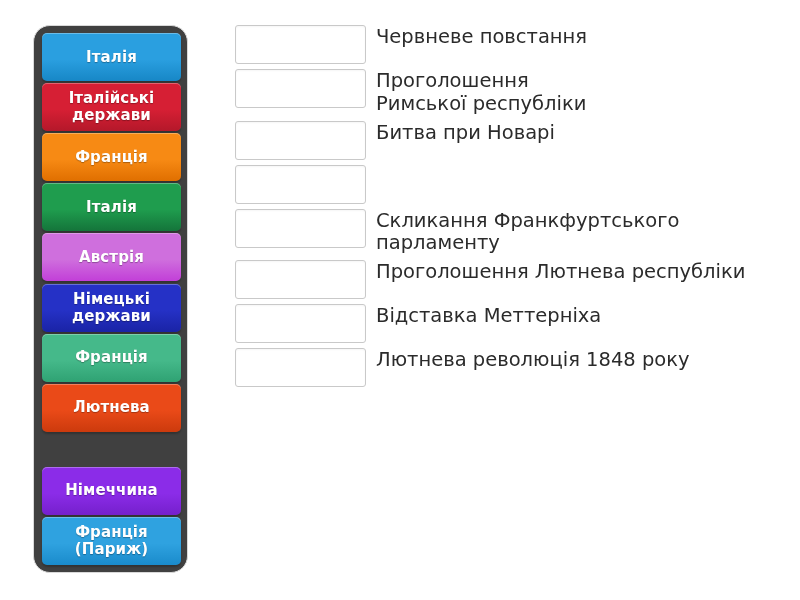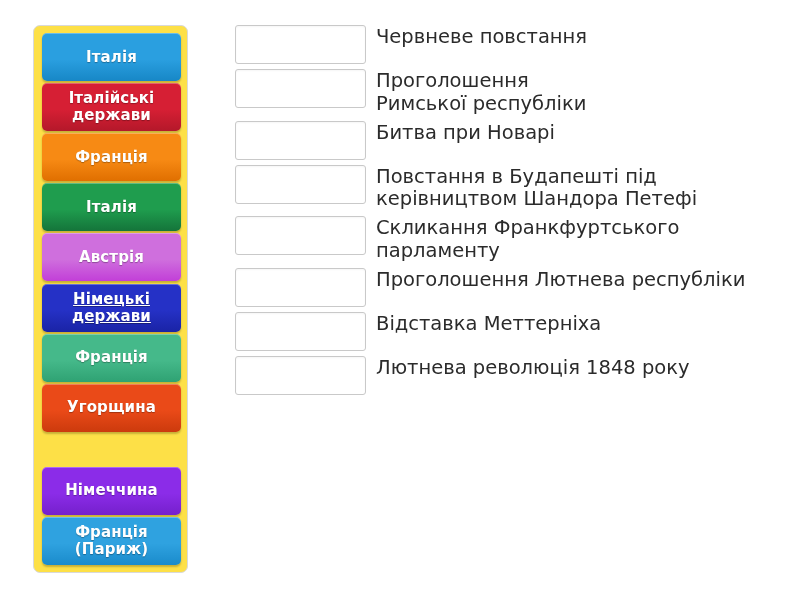--- a/index.html
+++ b/index.html
@@ -22,22 +22,22 @@
 
   
   #tiles-panel {
     position: absolute;
     left: 33px;
     top: 25px;
     width: 155px;
     height: 548px;
     box-sizing: border-box;
     border: 1px solid #d9d9d9;
-    border-radius: 7px;
-    background: #fde047;
+    border-radius: 17px;
+    background: #404040;
     padding: 7px 8px;
     display: flex;
     flex-direction: column;
     justify-content: space-between;
   }
 
   .tile {
     position: relative;
     box-sizing: border-box;
     width: 139px;
@@ -113,29 +113,29 @@
       </div>
       <div class="tile" style="background: linear-gradient(rgb(247, 138, 20) 0%, rgb(247, 138, 20) 55%, rgb(224, 111, 0) 100%);">
         <span class="tile-text">Франція</span>
       </div>
       <div class="tile" style="background: linear-gradient(rgb(31, 157, 78) 0%, rgb(31, 157, 78) 55%, rgb(20, 116, 58) 100%);">
         <span class="tile-text">Італія</span>
       </div>
       <div class="tile" style="background: linear-gradient(rgb(207, 111, 221) 0%, rgb(207, 111, 221) 55%, rgb(194, 63, 216) 100%);">
         <span class="tile-text">Австрія</span>
       </div>
-      <div class="tile" style="background: linear-gradient(rgb(37, 49, 198) 0%, rgb(37, 49, 198) 55%, rgb(26, 35, 165) 100%); text-decoration: underline;">
+      <div class="tile" style="background: linear-gradient(rgb(37, 49, 198) 0%, rgb(37, 49, 198) 55%, rgb(26, 35, 165) 100%);">
         <span class="tile-text">Німецькі
 держави</span>
       </div>
       <div class="tile" style="background: linear-gradient(rgb(69, 185, 138) 0%, rgb(69, 185, 138) 55%, rgb(47, 162, 115) 100%);">
         <span class="tile-text">Франція</span>
       </div>
       <div class="tile" style="background: linear-gradient(rgb(234, 74, 24) 0%, rgb(234, 74, 24) 55%, rgb(204, 58, 13) 100%);">
-        <span class="tile-text">Угорщина</span>
+        <span class="tile-text">Лютнева</span>
       </div>
       <div class="tile" style="background: linear-gradient(rgb(139, 44, 232) 0%, rgb(139, 44, 232) 55%, rgb(117, 32, 204) 100%); margin-top: 33px;">
         <span class="tile-text">Німеччина</span>
       </div>
       <div class="tile" style="background: linear-gradient(rgb(47, 162, 224) 0%, rgb(47, 162, 224) 55%, rgb(26, 139, 203) 100%);">
         <span class="tile-text">Франція
 (Париж)</span>
       </div>
     </div>
 
@@ -148,22 +148,20 @@
         <div class="dropbox" title=""></div>
         <div class="prompt">Проголошення
 Римської республіки</div>
       </div>
       <div class="row">
         <div class="dropbox" title=""></div>
         <div class="prompt">Битва при Новарі</div>
       </div>
       <div class="row">
         <div class="dropbox" title=""></div>
-        <div class="prompt">Повстання в Будапешті під
-керівництвом Шандора Петефі</div>
       </div>
       <div class="row">
         <div class="dropbox" title=""></div>
         <div class="prompt">Скликання Франкфуртського
 парламенту</div>
       </div>
       <div class="row">
         <div class="dropbox" title=""></div>
         <div class="prompt">Проголошення Лютнева республіки</div>
       </div>

